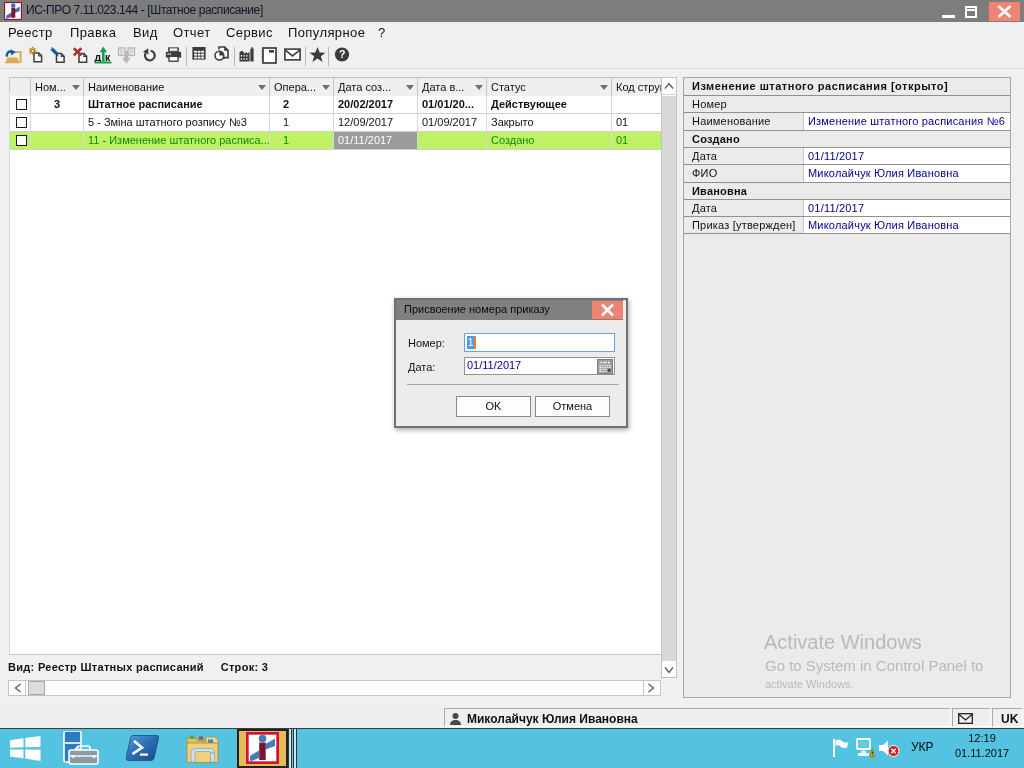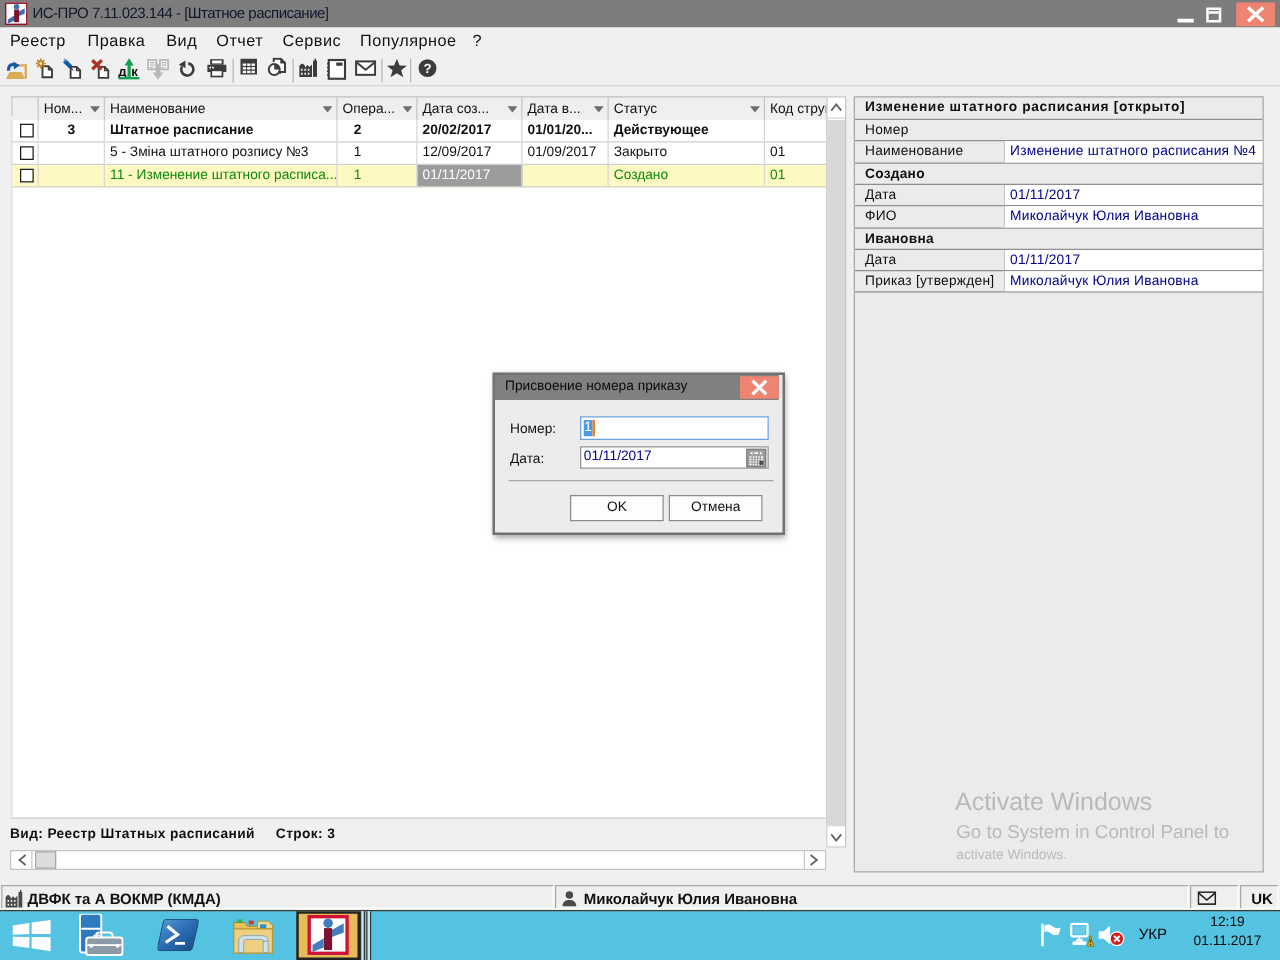--- a/index.html
+++ b/index.html
@@ -226,21 +226,21 @@
     <span class="cb"></span>
     <div class="cell" style="left:0;width:21px"></div>
     <div class="cell" style="left:21px;width:53px"></div>
     <div class="cell" style="left:74px;width:186px">5 - Зміна штатного розпису №3</div>
     <div class="cell" style="left:260px;width:64px;padding-left:13px">1</div>
     <div class="cell" style="left:324px;width:84px">12/09/2017</div>
     <div class="cell" style="left:408px;width:69px">01/09/2017</div>
     <div class="cell" style="left:477px;width:125px">Закрыто</div>
     <div class="cell" style="left:602px;width:50px;border-right:none">01</div>
   </div>
-  <div class="row" style="top:36px;background:#fef9c3;color:#0c8a0c">
+  <div class="row" style="top:36px;background:#bef264;color:#0c8a0c">
     <span class="cb"></span>
     <div class="cell" style="left:0;width:21px"></div>
     <div class="cell" style="left:21px;width:53px"></div>
     <div class="cell" style="left:74px;width:186px">11 - Изменение штатного расписа...</div>
     <div class="cell" style="left:260px;width:64px;padding-left:13px">1</div>
     <div class="cell" style="left:324px;width:84px;background:#9c9c9c;color:#fff">01/11/2017</div>
     <div class="cell" style="left:408px;width:69px"></div>
     <div class="cell" style="left:477px;width:125px">Создано</div>
     <div class="cell" style="left:602px;width:50px;border-right:none">01</div>
   </div>
@@ -271,21 +271,21 @@
 
 <div id="rpanel" class="abs">
   <div class="prow" style="top:0;height:18px">
       <div style="padding:2px 0 0 8px;font-weight:bold;letter-spacing:0.5px">Изменение штатного расписания [открыто]</div>
     </div>
   <div class="prow" style="top:18px;height:17px">
       <span class="plabel">Номер</span>
     </div>
   <div class="prow" style="top:35px;height:18px">
       <span class="plabel">Наименование</span>
-      <div class="pval">Изменение штатного расписания №4</div>
+      <div class="pval">Изменение штатного расписания №6</div>
     </div>
   <div class="prow psec" style="top:53px;height:17px">Создано</div>
   <div class="prow" style="top:70px;height:17px">
       <span class="plabel">Дата</span>
       <div class="pval">01/11/2017</div>
     </div>
   <div class="prow" style="top:87px;height:18px">
       <span class="plabel">ФИО</span>
       <div class="pval">Миколайчук Юлия Ивановна</div>
     </div>
@@ -336,36 +336,20 @@
       </g>
       <rect x="9.5" y="8.7" width="3.2" height="3.2" fill="#4a4a4a"></rect>
     </svg>
   </div>
   <div id="dlgsep" class="abs"></div>
   <div class="dbtn" style="left:60px">OK</div>
   <div class="dbtn" style="left:139px">Отмена</div>
 </div>
 
 <div id="appbar" class="abs">
-  <div class="sect" style="left:1px;width:442px">
-    <svg style="position:absolute;left:2px;top:3px" width="16" height="15" viewBox="0 0 16 15">
-      <path d="M0.5 14 V5.5 L2 4 H3 L4.5 5.5 V7 L6.5 5 L8 6.5 L10 4.5 V14 Z" fill="#4a4a4a"></path>
-      <rect x="10.8" y="1.5" width="3" height="12.5" fill="#4a4a4a"></rect>
-      <rect x="12" y="0" width="1.1" height="2" fill="#4a4a4a"></rect>
-      <g fill="#efefef">
-        <rect x="2" y="8" width="1.2" height="1.5"></rect>
-          <rect x="4.6" y="8" width="1.2" height="1.5"></rect>
-          <rect x="7.2" y="8" width="1.2" height="1.5"></rect>
-        <rect x="2" y="11" width="1.2" height="1.5"></rect>
-          <rect x="4.6" y="11" width="1.2" height="1.5"></rect>
-          <rect x="7.2" y="11" width="1.2" height="1.5"></rect>
-      </g>
-    </svg>
-    <span style="position:absolute;left:20px;top:3px;font-weight:bold">ДВФК та А ВОКМР (КМДА)</span>
-  </div>
   <div class="sect" style="left:444px;width:507px">
     <svg style="position:absolute;left:4px;top:3px" width="13" height="14" viewBox="0 0 13 14">
       <circle cx="6.5" cy="4" r="3" fill="#4a4a4a"></circle>
       <path d="M1 13 C1 9.5 3.5 8 6.5 8 C9.5 8 12 9.5 12 13 Z" fill="#4a4a4a"></path>
     </svg>
     <span style="position:absolute;left:22px;top:3px;font-weight:bold">Миколайчук Юлия Ивановна</span>
   </div>
   <div class="sect" style="left:952px;width:39px">
     <svg style="position:absolute;left:5px;top:4px" width="15" height="11" viewBox="0 0 15 11">
       <rect x="0.7" y="0.7" width="13.6" height="9.6" fill="#efefef" stroke="#222" stroke-width="1.3"></rect>

